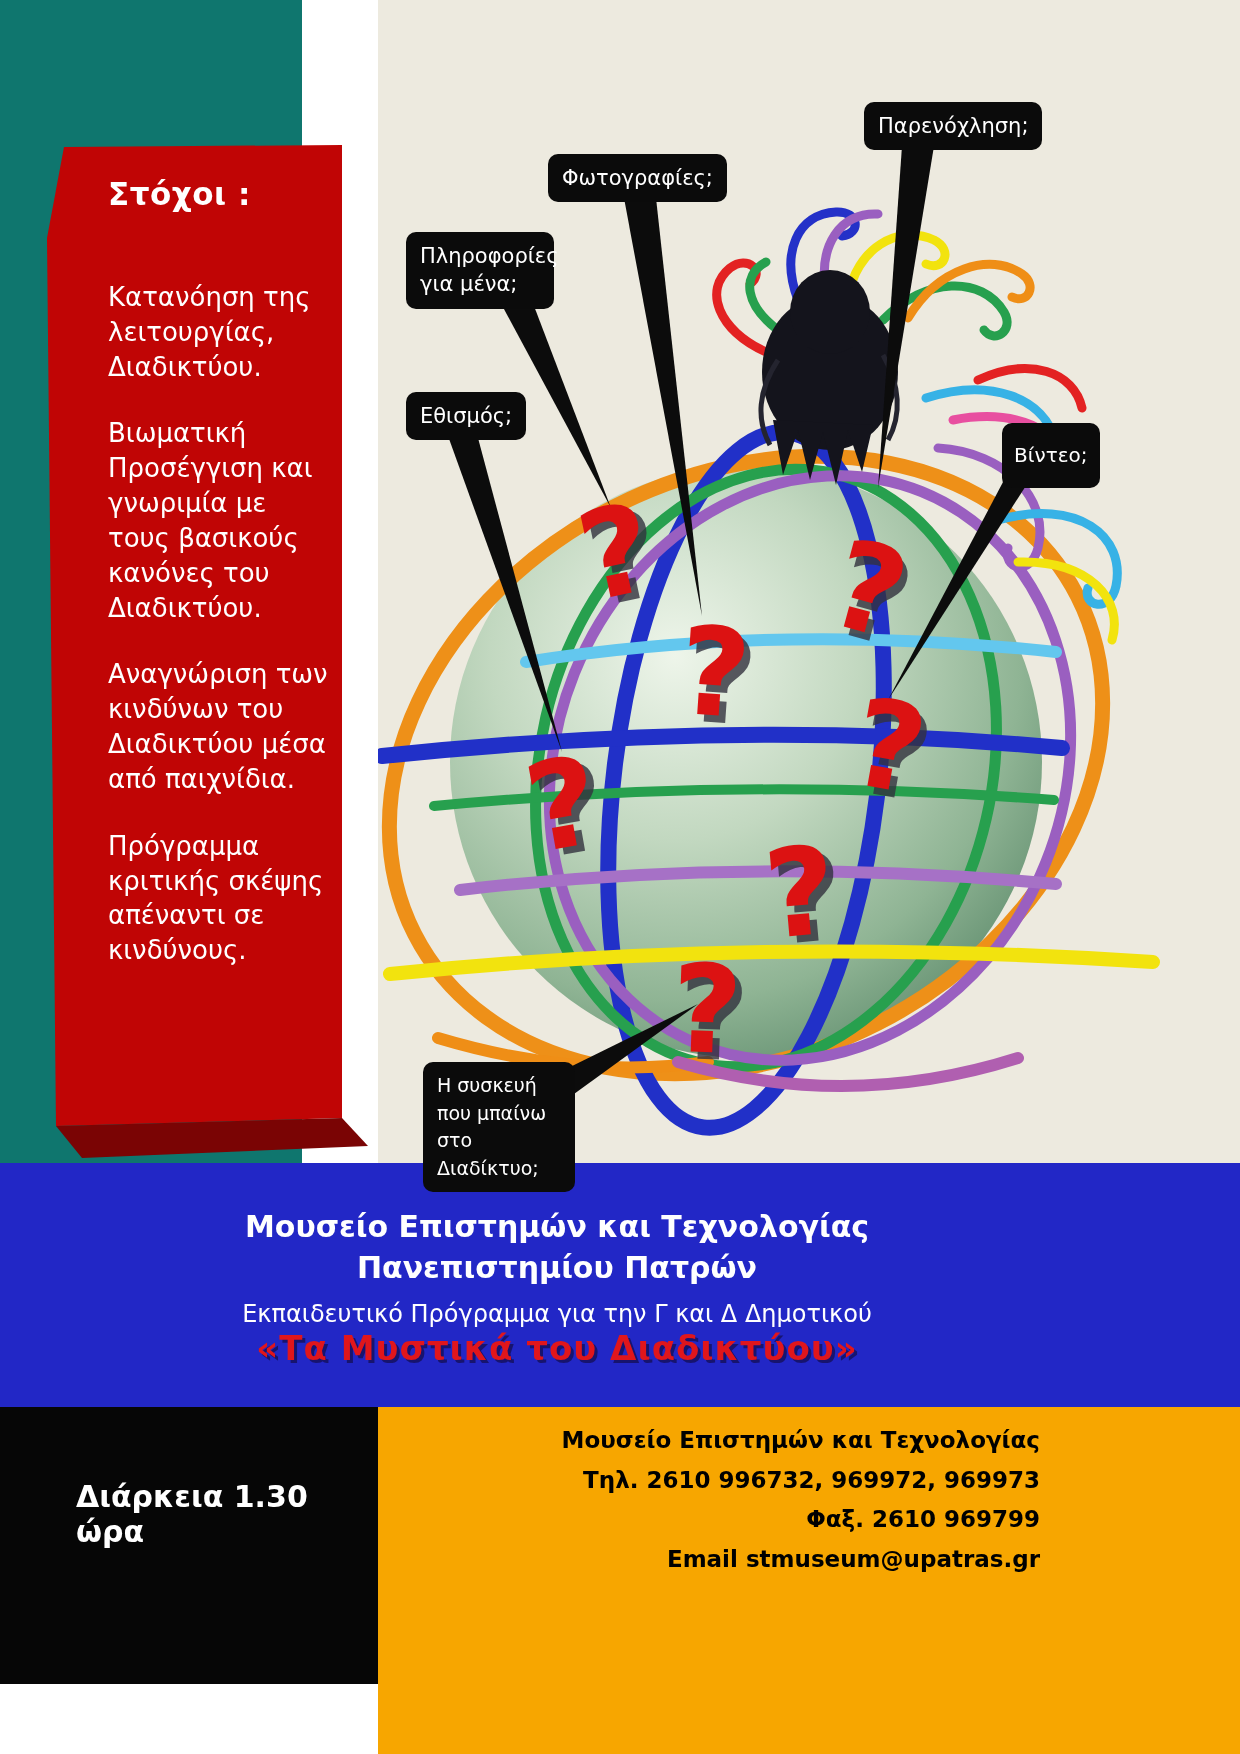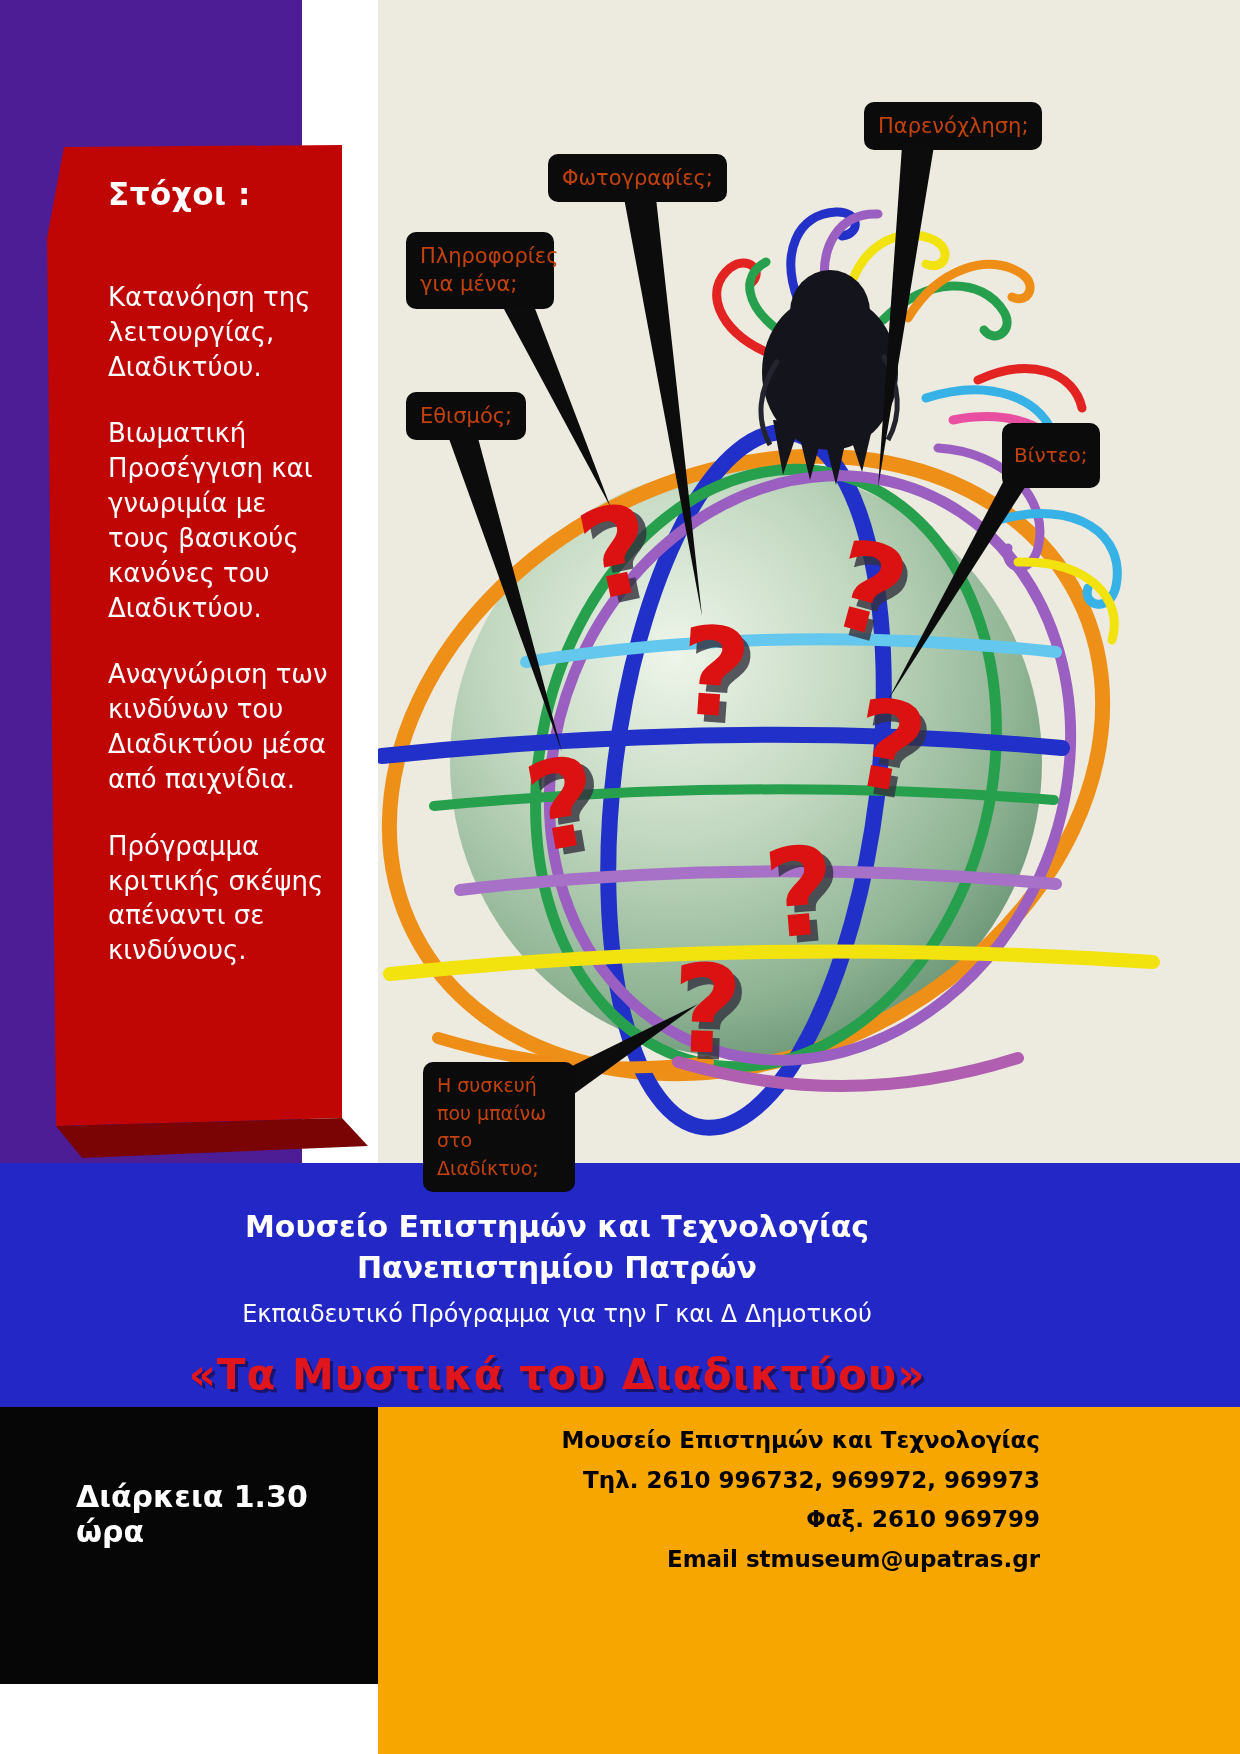--- a/index.html
+++ b/index.html
@@ -2,46 +2,46 @@
 <html><head>
 <meta charset="utf-8">
 <style>
   html,body{margin:0;padding:0;}
   body{
     width:1240px;height:1754px;position:relative;overflow:hidden;
     background:#ffffff;
     font-family:"DejaVu Sans","Liberation Sans",sans-serif;
   }
   
-  .left-col{position:absolute;left:0;top:0;width:302px;height:1163px;background:#4c1d95;}
+  .left-col{position:absolute;left:0;top:0;width:302px;height:1163px;background:#0f766e;}
   .red-svg{position:absolute;left:0;top:0;width:378px;height:1163px;}
   .goals{position:absolute;left:108px;top:176px;width:225px;color:#ffffff;}
   .goals h2{font-size:31px;font-weight:bold;margin:0 0 68px 0;letter-spacing:.5px;}
   .goals p{font-size:26px;line-height:1.34;margin:0 0 32px 0;}
   
   .right-panel{position:absolute;left:378px;top:0;width:862px;height:1163px;background:#edeadf;}
   .scene{position:absolute;left:0;top:0;width:862px;height:1163px;}
   .qmark{font-family:"DejaVu Sans",sans-serif;font-weight:bold;font-size:122px;fill:#dc1212;text-anchor:middle;}
   .qshadow{font-family:"DejaVu Sans",sans-serif;font-weight:bold;font-size:122px;fill:#33323e;opacity:.8;text-anchor:middle;}
   .tail{fill:#0c0c0c;}
   
-  .bubble{position:absolute;background:#0b0b0b;color:#c2410c;border-radius:10px;
+  .bubble{position:absolute;background:#0b0b0b;color:#ffffff;border-radius:10px;
           font-size:21px;line-height:1.35;padding:10px 14px;z-index:5;}
   .b-info{left:28px;top:232px;width:120px;}
   .b-photos{left:170px;top:154px;}
   .b-harass{left:486px;top:102px;}
   .b-addict{left:28px;top:392px;}
   .b-video{left:624px;top:423px;font-size:20px;padding:19px 12px;}
   .b-device{left:45px;top:1062px;width:124px;font-size:19px;line-height:1.45;padding:10px 14px;}
   
   .blue-band{position:absolute;left:0;top:1163px;width:1240px;height:244px;background:#2227c6;color:#ffffff;}
   .blue-inner{width:1114px;text-align:center;padding-top:44px;}
   .bb-l1,.bb-l2{font-size:30px;font-weight:bold;line-height:1.35;}
   .bb-l3{font-size:24px;margin-top:12px;}
-  .bb-title{font-size:42px;font-weight:bold;color:#e0161c;margin-top:22px;
+  .bb-title{font-size:34px;font-weight:bold;color:#e0161c;
             text-shadow:3px 3px 0 rgba(15,5,40,.55);letter-spacing:1px;}
   
   .bottom-band{position:absolute;left:0;top:1407px;width:1240px;height:347px;}
   .bottom-left{position:absolute;left:0;top:0;width:378px;height:277px;background:#060606;color:#ffffff;}
   .duration{position:absolute;left:76px;top:72px;font-size:30px;font-weight:bold;}
   .bottom-right{position:absolute;left:378px;top:0;width:862px;height:347px;background:#f7a600;color:#000000;}
   .contact{position:absolute;right:200px;top:14px;text-align:right;font-weight:bold;
            font-size:23px;line-height:1.72;}
 </style>
 </head>

